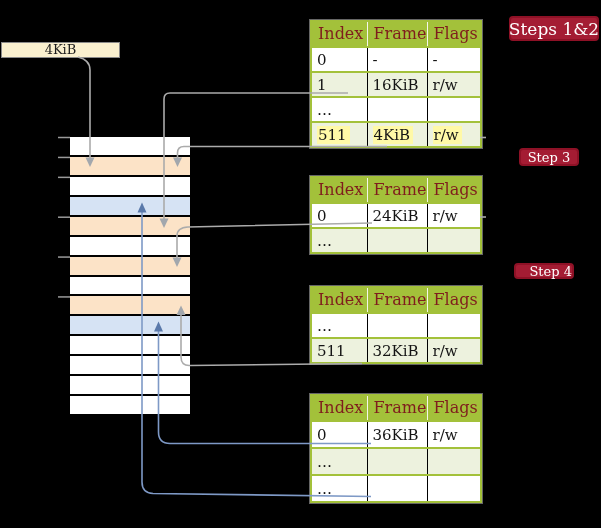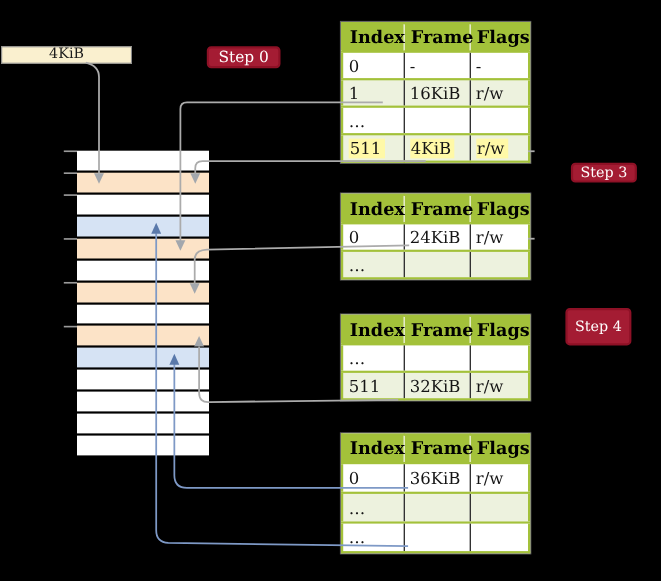--- a/index.html
+++ b/index.html
@@ -27,37 +27,37 @@
   }
   
   .badge{
     position:absolute;background:var(--badge);border:2px solid var(--badge-border);
     border-radius:4px;color:#fff;display:flex;align-items:center;justify-content:center;
     box-sizing:border-box;white-space:nowrap;
   }
   #badge-steps12{left:509px;top:16px;width:90px;height:25px;font-size:17px;}
   #badge-step0 {left:188px;top:42px;width:67px;height:20px;font-size:14px;}
   #badge-step3 {left:519px;top:148px;width:60px;height:18px;font-size:13px;}
-  #badge-step4 {left:514px;top:280px;width:60px;height:34px;font-size:13px;}
+  #badge-step4 {left:514px;top:263px;width:60px;height:16px;font-size:13px;justify-content:flex-end;}
   
   #stack{position:absolute;left:70px;top:137px;width:120px;height:279px;}
   .stack-row{position:absolute;left:0;width:120px;}
   .stack-row.white{background:#ffffff;}
   .stack-row.orange{background:var(--orange);}
   .stack-row.blue{background:var(--blue);}
   
   .tblwrap{position:absolute;left:310px;}
   #tbl1{top:20px;} #tbl2{top:176px;} #tbl3{top:286px;} #tbl4{top:394px;}
   table.pt{
     border-collapse:collapse;table-layout:fixed;width:170px;
     border:2px solid var(--green);box-shadow:0 0 0 1px rgba(185,185,185,.55);
     background:#fff;
   }
   table.pt th{
-    background:var(--green);color:#000000;font-size:16px;font-weight:bold;
+    background:var(--green);color:#7f1d1d;font-size:16px;font-weight:normal;
     text-align:left;height:21px;padding:1px 0 2px 6px;border-right:1px solid #f4f6ea;
   }
   table.pt td{
     font-size:15px;color:#141414;height:23px;padding:0 0 0 5px;
     border-right:1px solid #000;border-top:2px solid var(--green);
     vertical-align:middle;overflow:hidden;
   }
   table.pt th:last-child, table.pt td:last-child{border-right:none;}
   table.pt tbody tr:nth-child(even) td{background:var(--rowgreen);}
   #tbl4 table.pt td{height:25px;}
@@ -67,22 +67,22 @@
 </style>
 </head>
 <body>
 
 <div id="canvas">
 
   <div id="legend-box">
     <span>4KiB</span>
   </div>
 
-  <div class="badge" id="badge-step0">
-    <span>Step 0</span>
+  <div class="badge" id="badge-steps12">
+    <span>Steps 1&amp;2</span>
   </div>
   <div class="badge" id="badge-step3">
     <span>Step 3</span>
   </div>
   <div class="badge" id="badge-step4">
     <span>Step 4</span>
   </div>
 
   <div id="stack">
       <div class="stack-row white" style="top: 0px; height: 18px;"></div>

